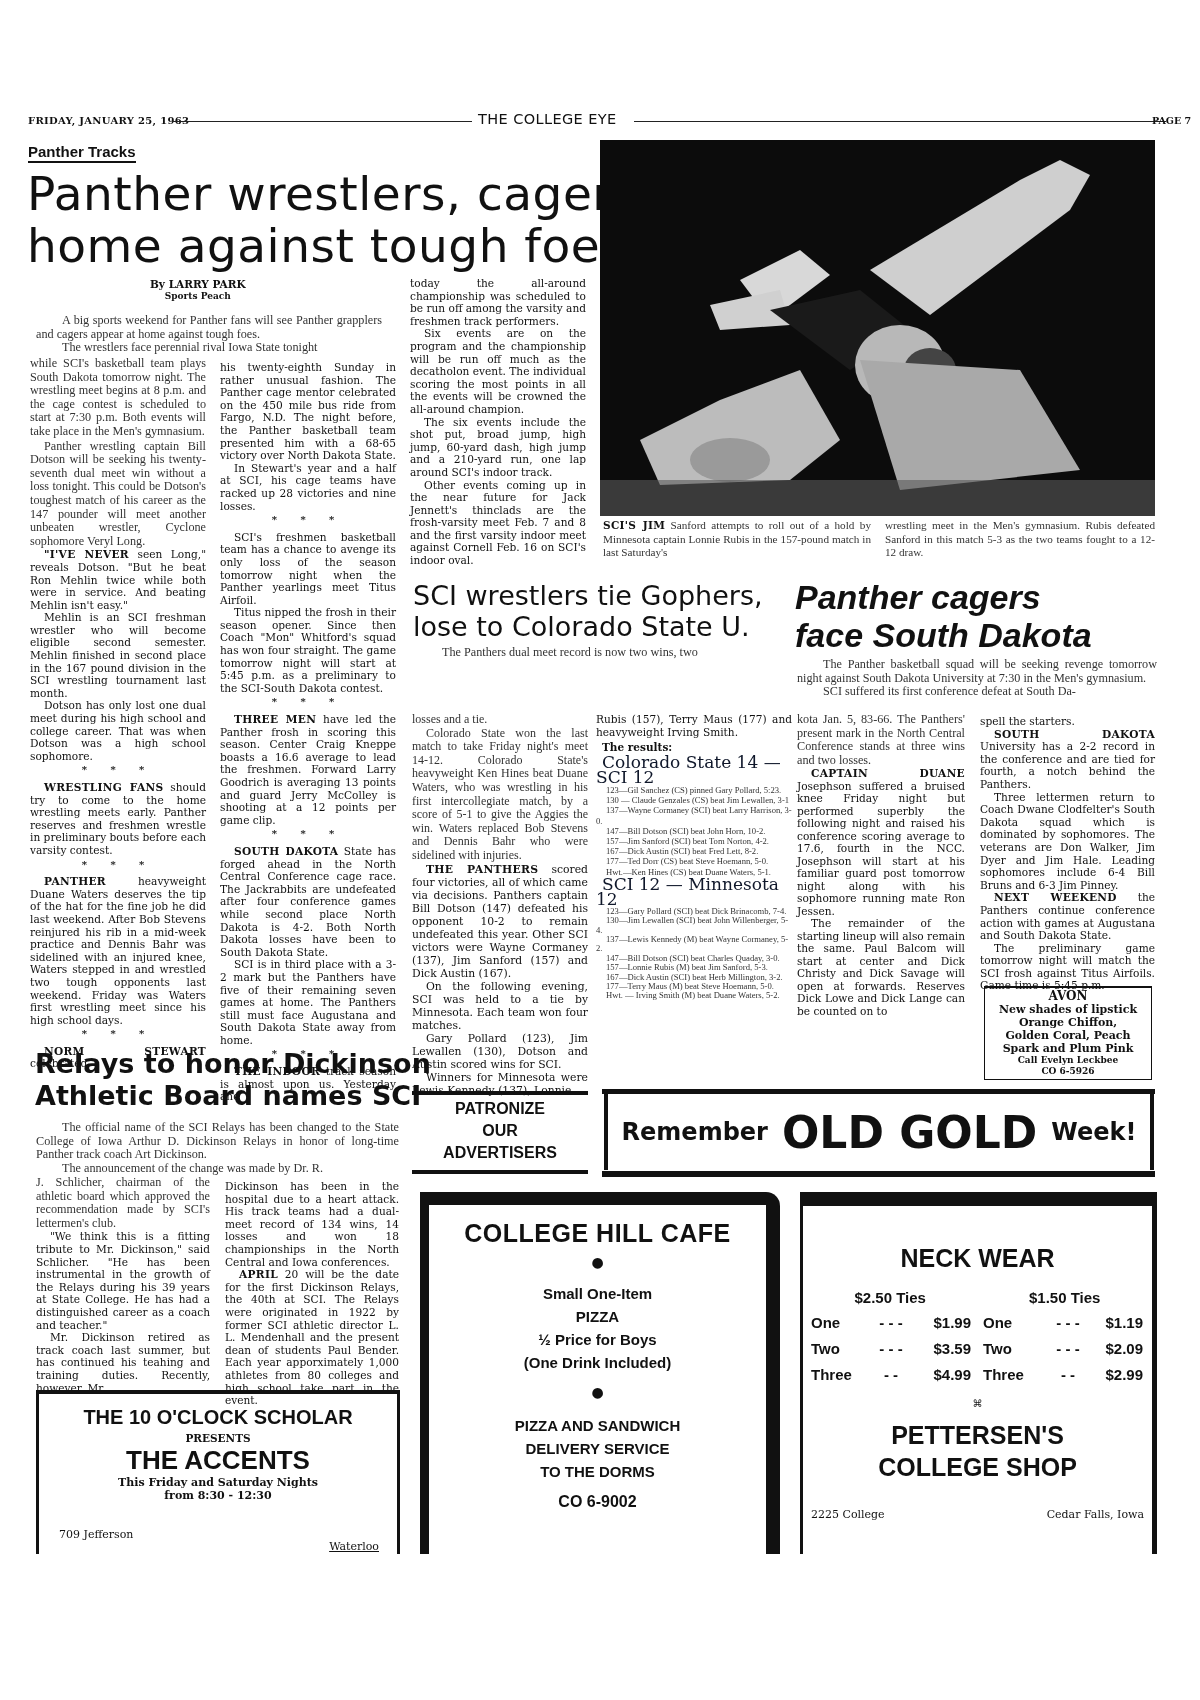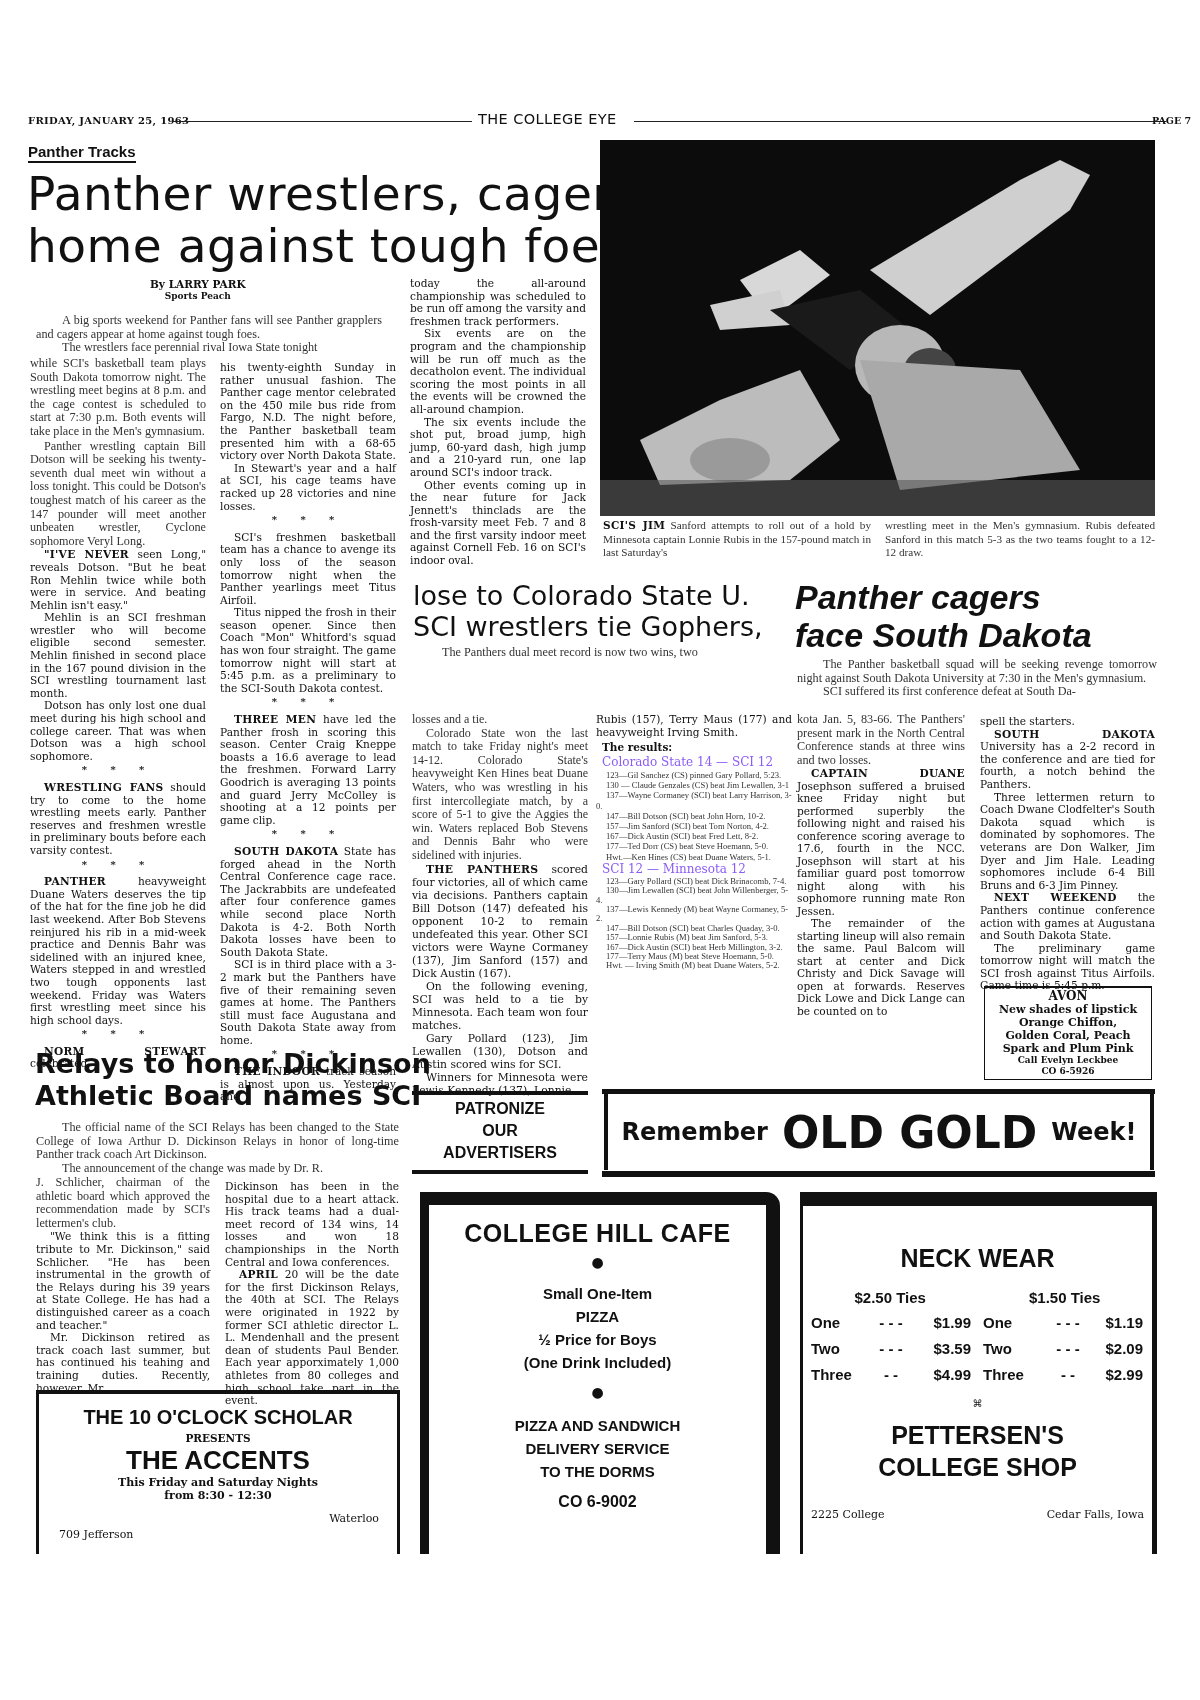--- a/index.html
+++ b/index.html
@@ -11,21 +11,21 @@
   .body-text{font-size:10.6px;line-height:12.6px;text-align:justify;}
   .body-text p{margin:0;text-indent:14px;}
   .body-text p.ni{text-indent:0;}
   .light{color:#333;font-family:"Liberation Serif",serif;font-size:12.2px;line-height:13.6px;}
   .lead{font-weight:bold;letter-spacing:0.3px;}
   .stars{text-align:center;letter-spacing:10px;font-weight:bold;margin:2px 0 4px;font-size:10px;}
   .rule{position:absolute;height:1px;background:#222;}
   .heavy{position:absolute;background:#111;}
   .results{font-family:"Liberation Serif",serif;font-size:8.6px;line-height:10.2px;color:#333;}
   .results p{margin:0;text-indent:10px;}
-  .results .head{font-size:12px;line-height:15px;color:#8b5cf6;text-indent:6px;font-family:"DejaVu Serif",serif;}
+  .results .head{font-size:17px;line-height:15px;color:#0f172a;text-indent:6px;font-family:"DejaVu Serif",serif;}
   .ad-center{text-align:center;}
   .photo{position:absolute;background:#0d0d0d;overflow:hidden;}
 </style>
 </head>
 <body>
 
 <div class="abs serif" style="left:28px;top:115px;font-size:10px;font-weight:bold;letter-spacing:0.3px;">FRIDAY, JANUARY 25, 1963</div>
 <div class="rule" style="left:172px;top:121px;width:300px;"></div>
 <div class="abs sans" style="left:478px;top:111px;font-size:14.5px;letter-spacing:0.4px;">THE COLLEGE EYE</div>
 <div class="rule" style="left:634px;top:121px;width:532px;"></div>
@@ -99,22 +99,22 @@
     <rect x="0" y="340" width="555" height="36" fill="#5a5a5a" opacity="0.6"></rect>
   </svg>
 </div>
 
 <div class="abs light" style="left:603px;top:519px;width:268px;font-size:11.2px;line-height:13.5px;text-align:justify;">
   <span class="lead serif" style="color:#111;font-size:10.5px;">SCI'S JIM</span><span> Sanford attempts to roll out of a hold by Minnesota captain Lonnie Rubis in the 157-pound match in last Saturday's</span>
 </div>
 <div class="abs light" style="left:885px;top:519px;width:270px;font-size:11.2px;line-height:13.5px;text-align:justify;">wrestling meet in the Men's gymnasium. Rubis defeated Sanford in this match 5-3 as the two teams fought to a 12-12 draw.</div>
 
 <div class="abs sans" style="left:413px;top:580px;font-size:27px;line-height:31px;">
+  <div>SCI wrestlers tie Gophers,</div>
   <div>lose to Colorado State U.</div>
-  <div>SCI wrestlers tie Gophers,</div>
 </div>
 <div class="abs light" style="left:412px;top:646px;width:376px;text-align:justify;">
   <p style="margin:0;text-indent:30px;">The Panthers dual meet record is now two wins, two</p>
 </div>
 
 <div class="abs body-text" style="left:412px;top:713px;width:176px;font-size:10.8px;line-height:13px;">
   <p class="ni light" style="font-size:12px;">losses and a tie.</p>
   <p class="light" style="font-size:12px;">Colorado State won the last match to take Friday night's meet 14-12. Colorado State's heavyweight Ken Hines beat Duane Waters, who was wrestling in his first intercollegiate match, by a score of 5-1 to give the Aggies the win. Waters replaced Bob Stevens and Dennis Bahr who were sidelined with injuries.</p>
   <p><span class="lead">THE PANTHERS</span><span> scored four victories, all of which came via decisions. Panthers captain Bill Dotson (147) defeated his opponent 10-2 to remain undefeated this year. Other SCI victors were Wayne Cormaney (137), Jim Sanford (157) and Dick Austin (167).</span></p>
   <p>On the following evening, SCI was held to a tie by Minnesota. Each team won four matches.</p>
@@ -215,21 +215,21 @@
 <div class="heavy" style="left:602px;top:1171px;width:553px;height:6px;"></div>
 
 <div class="heavy" style="left:36px;top:1390px;width:364px;height:4px;"></div>
 <div class="abs" style="left:36px;top:1394px;width:364px;height:160px;border-left:3px solid #111;border-right:3px solid #111;box-sizing:border-box;">
   <div class="lsans ad-center" style="margin-top:12px;font-size:20px;font-weight:bold;">THE 10 O'CLOCK SCHOLAR</div>
   <div class="serif ad-center" style="font-size:10.5px;font-weight:bold;margin-top:3px;">PRESENTS</div>
   <div class="lsans ad-center" style="font-size:26px;font-weight:bold;line-height:32px;">THE ACCENTS</div>
   <div class="serif ad-center" style="font-size:11px;font-weight:bold;">This Friday and Saturday Nights</div>
   <div class="serif ad-center" style="font-size:11px;font-weight:bold;">from 8:30 - 12:30</div>
   <div class="serif" style="position:absolute;left:20px;top:134px;font-size:11px;">709 Jefferson</div>
-  <div class="serif" style="position:absolute;right:18px;top:118px;font-size:11px;">Waterloo</div>
+  <div class="serif" style="position:absolute;right:18px;top:146px;font-size:11px;text-decoration:underline;">Waterloo</div>
 </div>
 
 <div class="abs" style="left:420px;top:1192px;width:360px;height:362px;border-top:13px solid #111;border-left:9px solid #111;border-right:14px solid #111;box-sizing:border-box;border-radius:0 14px 0 0;">
   <div class="lsans ad-center" style="margin-top:14px;font-size:25px;font-weight:bold;letter-spacing:0.5px;">COLLEGE HILL CAFE</div>
   <div class="ad-center" style="font-size:14px;margin-top:6px;">●</div>
   <div class="lsans ad-center" style="font-size:15px;font-weight:bold;line-height:23px;margin-top:12px;">
     <div>Small One-Item</div>
     <div>PIZZA</div>
     <div>½ Price for Boys</div>
     <div>(One Drink Included)</div>

